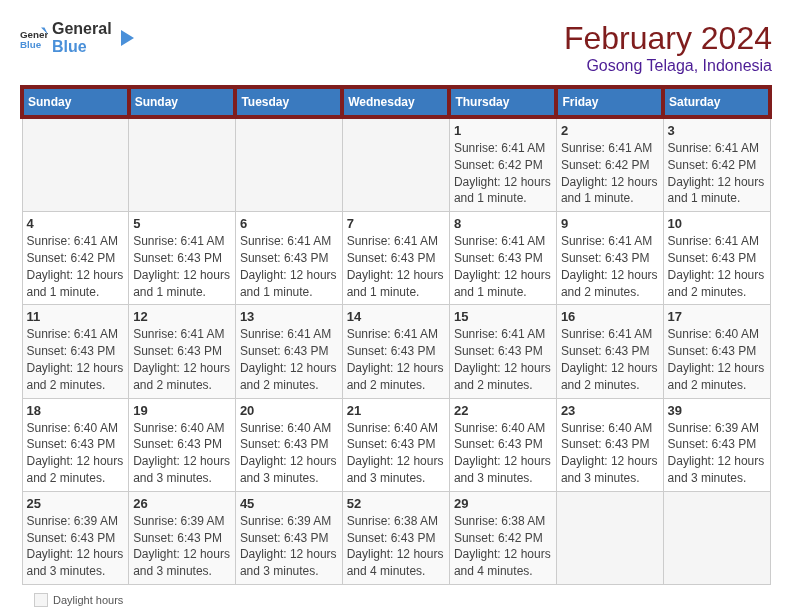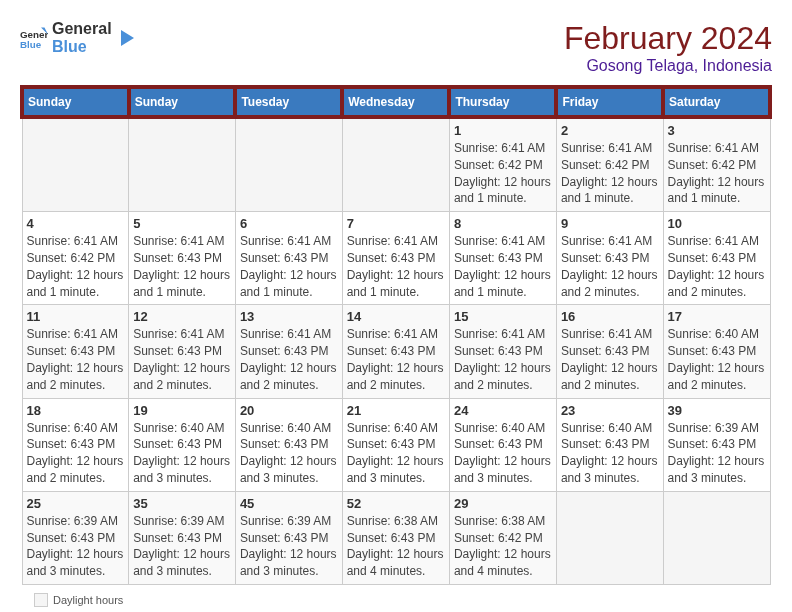--- a/index.html
+++ b/index.html
@@ -265,21 +265,21 @@
 Sunset: 6:43 PM
 Daylight: 12 hours and 3 minutes.</div>
         </td>
         <td>
           <span class="day-num">21</span>
           <div class="day-info" style="white-space: pre-line;">Sunrise: 6:40 AM
 Sunset: 6:43 PM
 Daylight: 12 hours and 3 minutes.</div>
         </td>
         <td>
-          <span class="day-num">24</span>
+          <span class="day-num">22</span>
           <div class="day-info" style="white-space: pre-line;">Sunrise: 6:40 AM
 Sunset: 6:43 PM
 Daylight: 12 hours and 3 minutes.</div>
         </td>
         <td>
           <span class="day-num">23</span>
           <div class="day-info" style="white-space: pre-line;">Sunrise: 6:40 AM
 Sunset: 6:43 PM
 Daylight: 12 hours and 3 minutes.</div>
         </td>
@@ -291,21 +291,21 @@
         </td>
       </tr>
       <tr>
         <td>
           <span class="day-num">25</span>
           <div class="day-info" style="white-space: pre-line;">Sunrise: 6:39 AM
 Sunset: 6:43 PM
 Daylight: 12 hours and 3 minutes.</div>
         </td>
         <td>
-          <span class="day-num">35</span>
+          <span class="day-num">26</span>
           <div class="day-info" style="white-space: pre-line;">Sunrise: 6:39 AM
 Sunset: 6:43 PM
 Daylight: 12 hours and 3 minutes.</div>
         </td>
         <td>
           <span class="day-num">45</span>
           <div class="day-info" style="white-space: pre-line;">Sunrise: 6:39 AM
 Sunset: 6:43 PM
 Daylight: 12 hours and 3 minutes.</div>
         </td>

